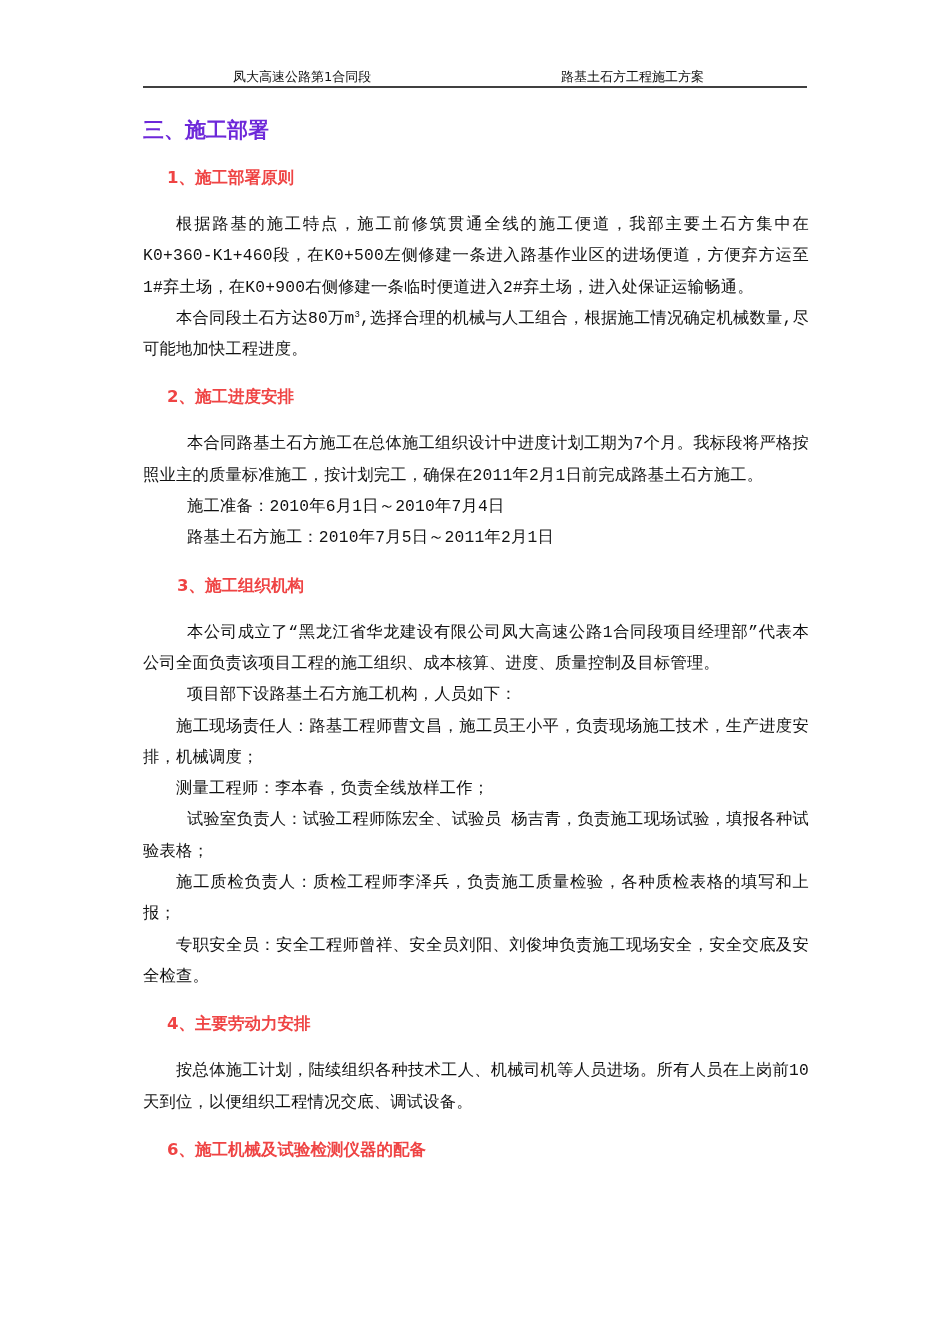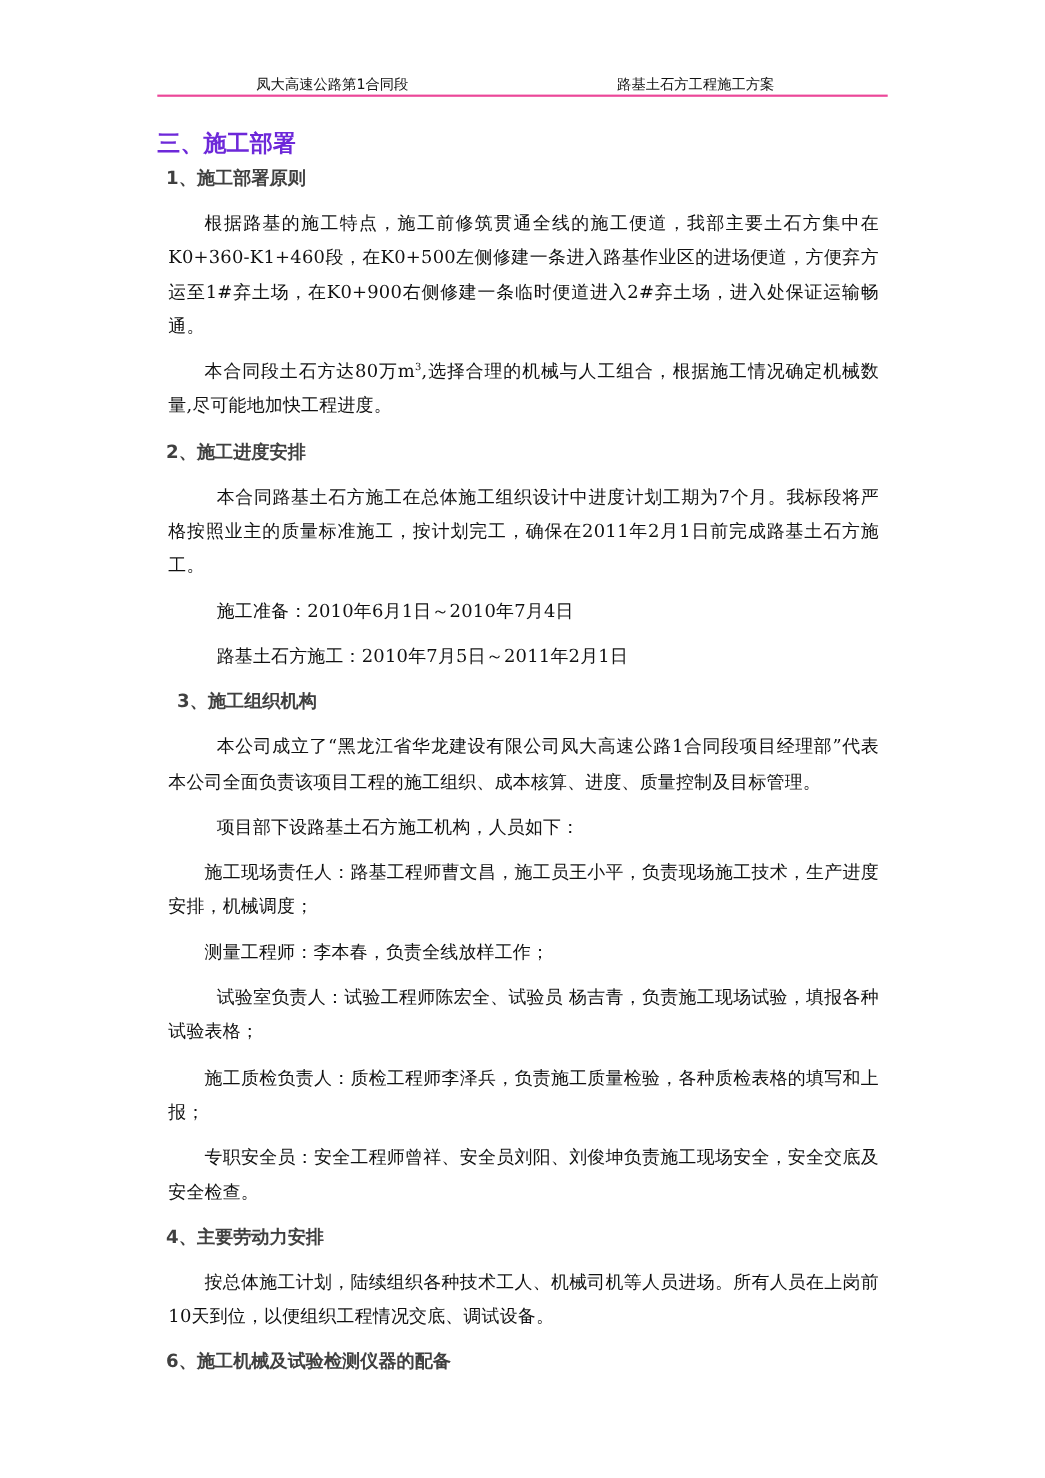--- a/index.html
+++ b/index.html
@@ -1,28 +1,28 @@
 <!DOCTYPE html>
 <html><head>
 <meta charset="utf-8">
 <style>
   html, body { margin: 0; padding: 0; background: #ffffff; }
   body { width: 950px; height: 1344px; position: relative; overflow: hidden;
          font-family: "DejaVu Serif", "Liberation Serif", serif; color: #111; }
   .page { position: absolute; left: 0; top: 0; width: 950px; height: 1344px; }
   .header { position: absolute; left: 143px; top: 66px; width: 664px; height: 20px;
-            border-bottom: 2px solid #ec4899; }
+            border-bottom: 2px solid #404040; }
   .header .left { position: absolute; left: 90px; top: 2px; font-size: 13px; font-family: "DejaVu Sans", sans-serif; }
   .header .right { position: absolute; left: 418px; top: 2px; font-size: 13px; font-family: "DejaVu Sans", sans-serif; }
   .content { position: absolute; left: 143px; top: 114px; width: 666px; }
   .h1 { color: #6d28d9; font-family: "DejaVu Sans", sans-serif; font-weight: bold; font-size: 21px;
         height: 32px; line-height: 32px; margin: 0; }
-  .h2 { color: #404040; font-family: "DejaVu Sans", sans-serif; font-weight: bold; font-size: 16.5px;
-        height: 31px; line-height: 31px; margin: 0; padding-left: 8px; }
-  .p { font-size: 16.3px; line-height: 31.3px; margin: 10px; text-align: justify; letter-spacing: 0.2px; }
+  .h2 { color: #ef4444; font-family: "DejaVu Sans", sans-serif; font-weight: bold; font-size: 16.5px;
+        height: 31px; line-height: 31px; margin: 16px; padding-left: 8px; }
+  .p { font-size: 16.3px; line-height: 31.3px; margin: 0; text-align: justify; letter-spacing: 0.2px; font-family: Liberation Mono, monospace; }
   .indent { text-indent: 33px; }
   .indent2 { text-indent: 44px; }
   sup { font-size: 9px; line-height: 0; }
 </style>
 </head>
 <body>
 
 <div class="page">
   <div class="header">
     <span class="left">凤大高速公路第1合同段</span>

